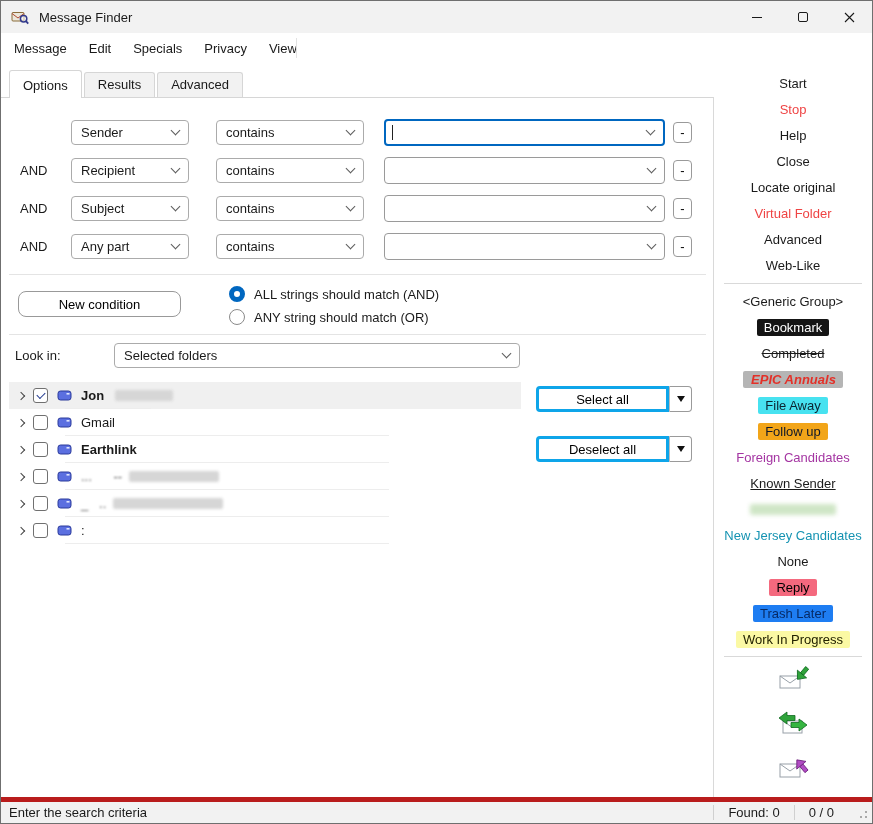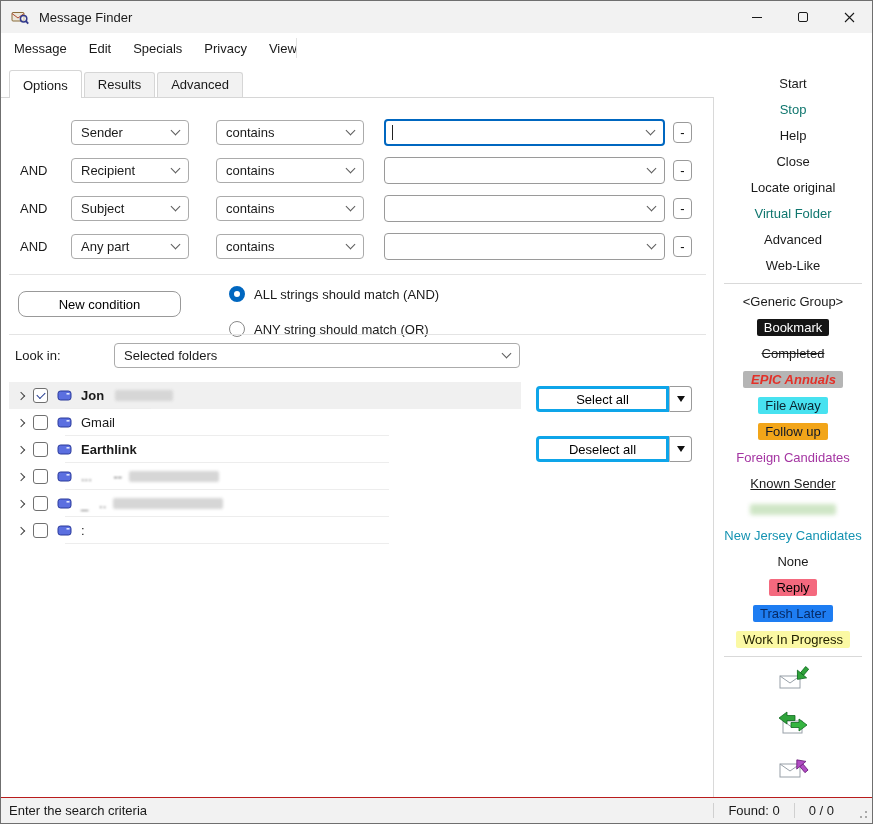--- a/index.html
+++ b/index.html
@@ -60,21 +60,21 @@
            border-radius:4px; background:#fff; font-size:13px; line-height:1; display:flex;
            align-items:center; justify-content:center; cursor:pointer; font-family:inherit; }
 
   .hdiv { position:absolute; left:8px; width:697px; height:1px; background:#e4e4e4; }
   .hdiv.d1 { top:176px; } .hdiv.d2 { top:236px; }
 
   .btn { border:1px solid #999; border-radius:8px; background:#fff; font-size:13px;
          font-family:inherit; cursor:pointer; }
   .new-cond { position:absolute; left:17px; top:193px; width:163px; height:26px; }
 
-  .radio-group { position:absolute; left:228px; top:186px; display:flex; flex-direction:column; gap:15px; }
+  .radio-group { position:absolute; left:228px; top:186px; display:flex; flex-direction:column; gap:3px; }
   .radio-row { height:20px; display:flex; align-items:center; cursor:pointer; }
   .radio { width:16px; height:16px; border-radius:50%; background:#fff; border:1px solid #8a8a8a;
            margin-right:9px; flex:none; }
   .radio.checked { border:5px solid #0067c0; }
 
   .lookin-label { position:absolute; left:14px; top:250px; }
   .lookin-select { position:absolute; left:113px; top:245px; width:406px; }
 
   
   .tree { position:absolute; left:8px; top:284px; width:512px; height:408px; background:#fff; }
@@ -103,34 +103,34 @@
                  font-size:13px; font-family:inherit; cursor:pointer; }
   .split .dd { width:23px; border:1px solid #9a9a9a; border-left:1px solid #bbb; border-radius:0 4px 4px 0;
                background:#fff; display:flex; align-items:center; justify-content:center; cursor:pointer; }
   .split .dd::after { content:""; border-left:4px solid transparent; border-right:4px solid transparent;
                border-top:6px solid #111; }
 
   
   .sidebar { width:158px; padding-top:8px; }
   .sbtn { display:block; width:100%; height:26px; line-height:26px; text-align:center; border:none;
           background:none; font-size:13px; font-family:inherit; cursor:pointer; color:#1a1a1a; }
-  .sbtn.disabled { color:#0f766e; cursor:default; }
+  .sbtn.disabled { color:#ef4444; cursor:default; }
   .sdiv { height:1px; background:#d9d9d9; margin:4px 10px; }
   .slabel-row { height:26px; display:flex; align-items:center; justify-content:center; }
   .slabel { padding:1px 7px; border-radius:2px; cursor:pointer; }
   .slabel.strike { text-decoration:line-through; }
   .slabel.underline { text-decoration:underline; }
   .slabel.bold { font-weight:700;padding-left:8px; } .slabel.italic { font-style:italic; }
   .slabel.redacted { width:86px; height:11px; padding:0; background:#cfe6c6; filter:blur(2px); }
   .micon { height:28px; display:flex; justify-content:center; align-items:center; margin-bottom:17px;
            cursor:pointer; }
   .micon-wrap { margin-top:8px; }
 
   
-  .statusbar { height:26px; background:#f2f2f2; border-top:1px solid #b91c1c; display:flex;
+  .statusbar { height:26px; background:#f2f2f2; border-top:5px solid #b91c1c; display:flex;
                align-items:center; padding-left:8px; position:relative; }
   .status-right { margin-left:auto; display:flex; align-items:center; gap:14px; margin-right:38px; }
   .ssep { width:1px; height:15px; background:#d0d0d0; }
   .grip { position:absolute; right:5px; bottom:5px; width:2px; height:2px; background:#a9a9a9;
           box-shadow:-5px 0 0 #a9a9a9, 0 -5px 0 #a9a9a9; cursor:nwse-resize; }
 </style>
 </head>
 <body>
 
 <div class="window">

